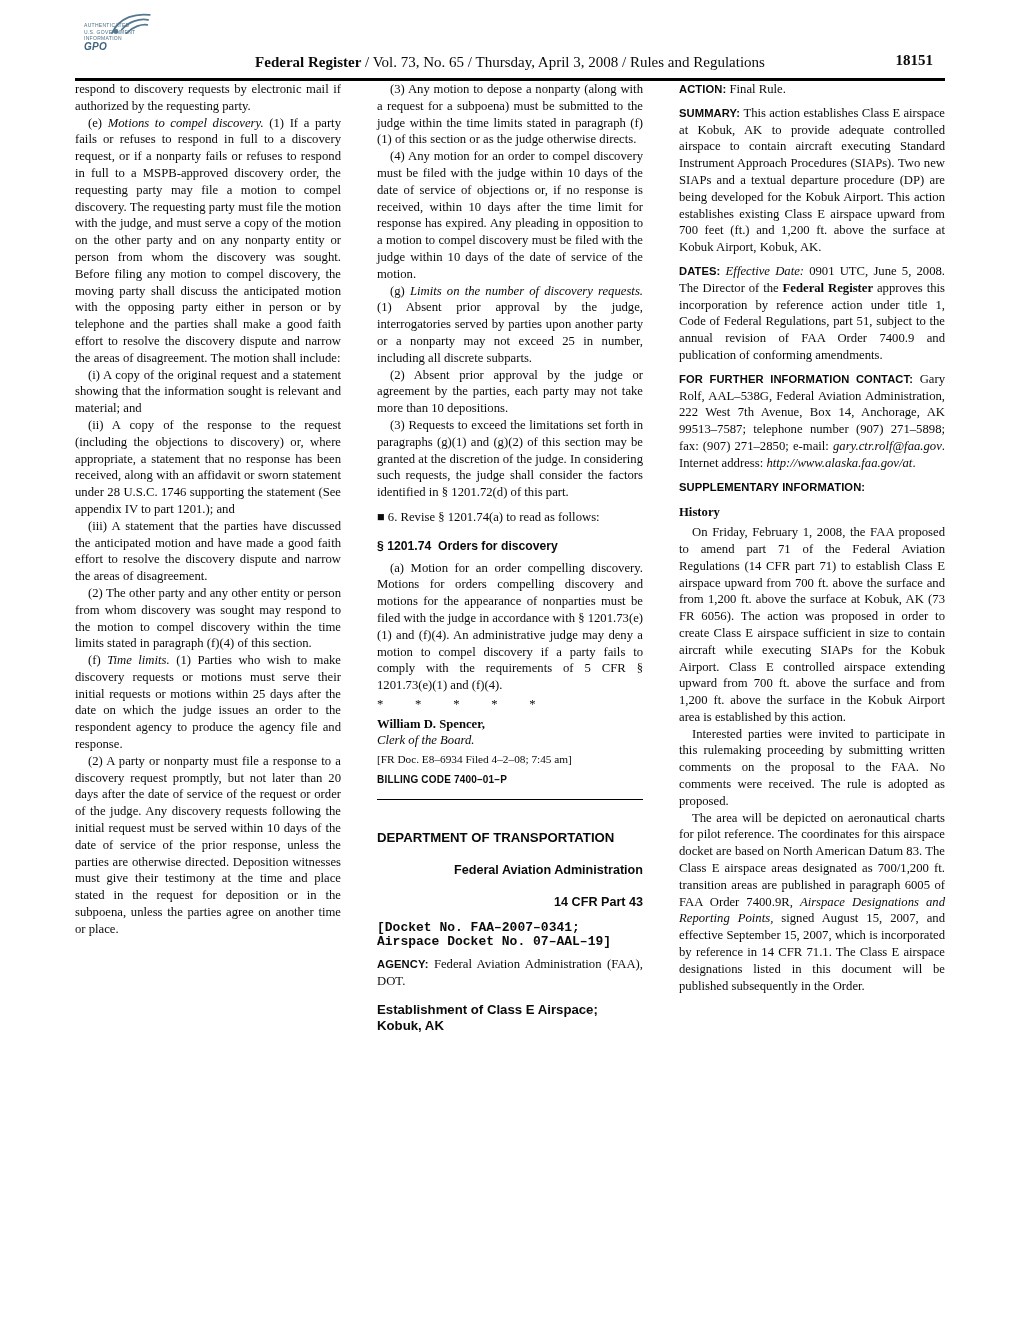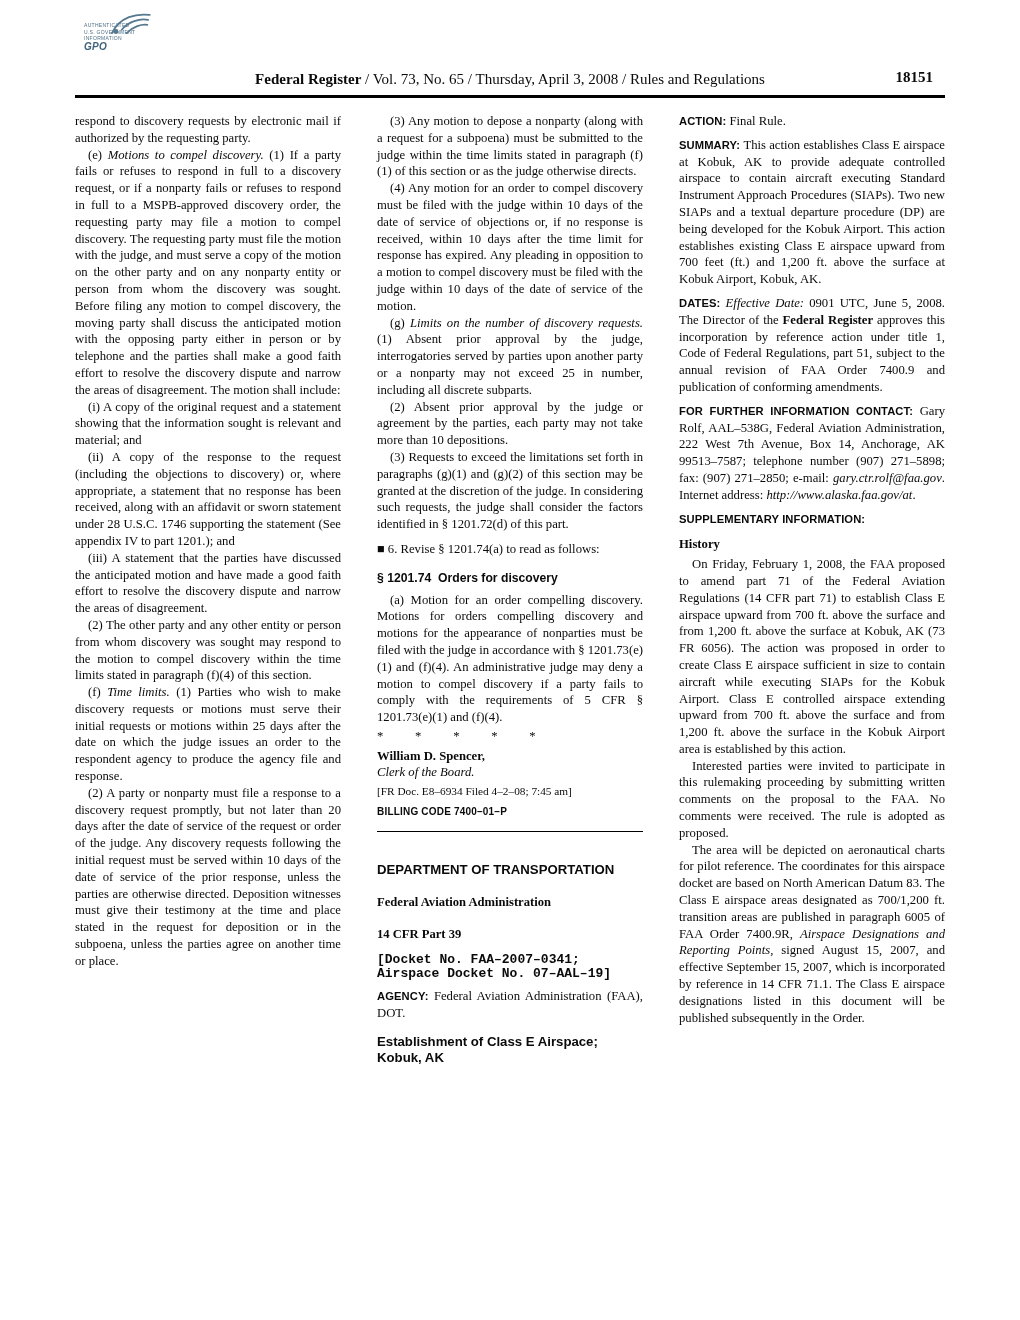--- a/index.html
+++ b/index.html
@@ -4,42 +4,42 @@
 <style>
   html, body { margin: 0; padding: 0; }
   body {
     width: 1020px; height: 1320px;
     background: #ffffff;
     color: #0a0a0a;
     font-family: "Liberation Serif", serif;
     position: relative;
     overflow: hidden;
   }
-  .page { position: absolute; inset: 0; padding: 17px 75px; }
+  .page { position: absolute; inset: 0; padding: 0 75px; }
 
   
   .gpo-logo { position: absolute; left: 84px; top: 12px; width: 70px; height: 48px; }
   .gpo-lines {
     display: flex; flex-direction: column;
     font-family: "Liberation Sans", sans-serif;
     font-size: 5px; line-height: 6.5px; letter-spacing: .3px;
     color: #4d6f86; margin-top: 10px;
   }
   .gpo-big { font-size: 10px; font-weight: bold; font-style: italic; color: #3f637e; margin-top: 2px; }
   .gpo-eagle { position: absolute; left: 24px; top: -2px; }
 
   
   .fr-header { margin-top: 54px; position: relative; }
   .fr-center { text-align: center; font-size: 15px; white-space: nowrap; }
   .fr-journal { font-weight: bold; }
   .fr-pagenum { position: absolute; right: 12px; top: -2px; font-weight: bold; font-size: 15px; }
   .header-rule { margin-top: 7px; border-top: 3px solid #000; }
 
   
-  .columns { display: flex; gap: 36px; margin-top: 15px; }
+  .columns { display: flex; gap: 36px; }
   .col { flex: 1 1 0; min-width: 0; font-size: 12.7px; line-height: 16.8px; text-align: justify; }
   .col > .blk:first-child { margin-top: 0 !important; }
 
   .blk { margin: 0; }
   .p      { text-indent: 13px; }
   .cont   { text-indent: 0; }
   .it  { font-style: italic; }
   .bd  { font-weight: bold; }
   .lbl { font-family: "Liberation Sans", sans-serif; font-weight: bold; font-size: 11.2px; letter-spacing: .1px; }
 
@@ -49,22 +49,22 @@
   .stars   { white-space: pre; text-align: left; margin: 2px 0; }
   .signame { font-weight: bold; text-align: left; margin-top: 3px; }
   .sigtitle{ font-style: italic; text-align: left; }
   .frdoc   { font-size: 11.3px; text-align: left; margin-top: 2px; }
   .billing { font-family: "Liberation Sans", sans-serif; font-weight: bold; font-size: 10px;
              letter-spacing: .2px; text-align: left; margin-top: 4px; }
   .sep     { border-top: 1.5px solid #000; margin-top: 10px; height: 0; }
   .depthead{ font-family: "Liberation Sans", sans-serif; font-weight: bold; font-size: 13.2px;
              margin-top: 30px; text-align: left; line-height: 16px; }
   .subhead, .parthead
-           { font-family: Liberation Serif, serif; font-weight: bold; font-size: 12.6px;
-             margin-top: 17px; text-align: left; line-height: 15px; }
+           { font-family: Liberation Sans, sans-serif; font-weight: bold; font-size: 12.6px;
+             margin-top: 17px; text-align: right; line-height: 15px; }
   .docket  { font-family: Liberation Mono, monospace; font-weight: bold; font-size: 13px;
              margin-top: 11px; text-align: left; line-height: 14px; }
   .doctitle{ font-family: "Liberation Sans", sans-serif; font-weight: bold; font-size: 13.2px;
              margin-top: 13px; text-align: left; line-height: 16px; }
   .labelp  { margin-top: 7px; }
   .histhead{ font-weight: bold; margin: 9px 0 3px; text-align: left; }
 </style>
 </head>
 <body>
 
@@ -117,21 +117,21 @@
         <div class="blk sechead"><span>§ 1201.74  Orders for discovery</span></div>
         <div class="blk p"><span>(a) Motion for an order compelling discovery. Motions for orders compelling discovery and motions for the appearance of nonparties must be filed with the judge in accordance with § 1201.73(e)(1) and (f)(4). An administrative judge may deny a motion to compel discovery if a party fails to comply with the requirements of 5 CFR § 1201.73(e)(1) and (f)(4).</span></div>
         <div class="blk stars"><span>*          *          *          *          *</span></div>
         <div class="blk signame"><span>William D. Spencer,</span></div>
         <div class="blk sigtitle"><span>Clerk of the Board.</span></div>
         <div class="blk frdoc"><span>[FR Doc. E8–6934 Filed 4–2–08; 7:45 am]</span></div>
         <div class="blk billing"><span>BILLING CODE 7400–01–P</span></div>
         <div class="blk sep"></div>
         <div class="blk depthead"><span>DEPARTMENT OF TRANSPORTATION</span></div>
         <div class="blk subhead"><span>Federal Aviation Administration</span></div>
-        <div class="blk parthead"><span>14 CFR Part 39</span></div>
+        <div class="blk parthead"><span>14 CFR Part 43</span></div>
         <div class="blk docket"><span>[Docket No. FAA–2007–0341; Airspace Docket No. 07–AAL–19]</span></div>
         <div class="blk labelp"><span class="lbl">AGENCY: </span><span>Federal Aviation Administration (FAA), DOT.</span></div>
         <div class="blk doctitle"><span>Establishment of Class E Airspace; Kobuk, AK</span></div>
       </div>
     <div class="col">
         <div class="blk labelp"><span class="lbl">ACTION: </span><span>Final Rule.</span></div>
         <div class="blk labelp"><span class="lbl">SUMMARY: </span><span>This action establishes Class E airspace at Kobuk, AK to provide adequate controlled airspace to contain aircraft executing Standard Instrument Approach Procedures (SIAPs). Two new SIAPs and a textual departure procedure (DP) are being developed for the Kobuk Airport. This action establishes existing Class E airspace upward from 700 feet (ft.) and 1,200 ft. above the surface at Kobuk Airport, Kobuk, AK.</span></div>
         <div class="blk labelp"><span class="lbl">DATES: </span><span class="it">Effective Date:</span><span> 0901 UTC, June 5, 2008. The Director of the </span><span class="bd">Federal Register</span><span> approves this incorporation by reference action under title 1, Code of Federal Regulations, part 51, subject to the annual revision of FAA Order 7400.9 and publication of conforming amendments.</span></div>
         <div class="blk labelp"><span class="lbl">FOR FURTHER INFORMATION CONTACT: </span><span>Gary Rolf, AAL–538G, Federal Aviation Administration, 222 West 7th Avenue, Box 14, Anchorage, AK 99513–7587; telephone number (907) 271–5898; fax: (907) 271–2850; e-mail: </span><span class="it">gary.ctr.rolf@faa.gov</span><span>. Internet address: </span><span class="it">http://www.alaska.faa.gov/at</span><span>.</span></div>
         <div class="blk labelp"><span class="lbl">SUPPLEMENTARY INFORMATION:</span></div>

